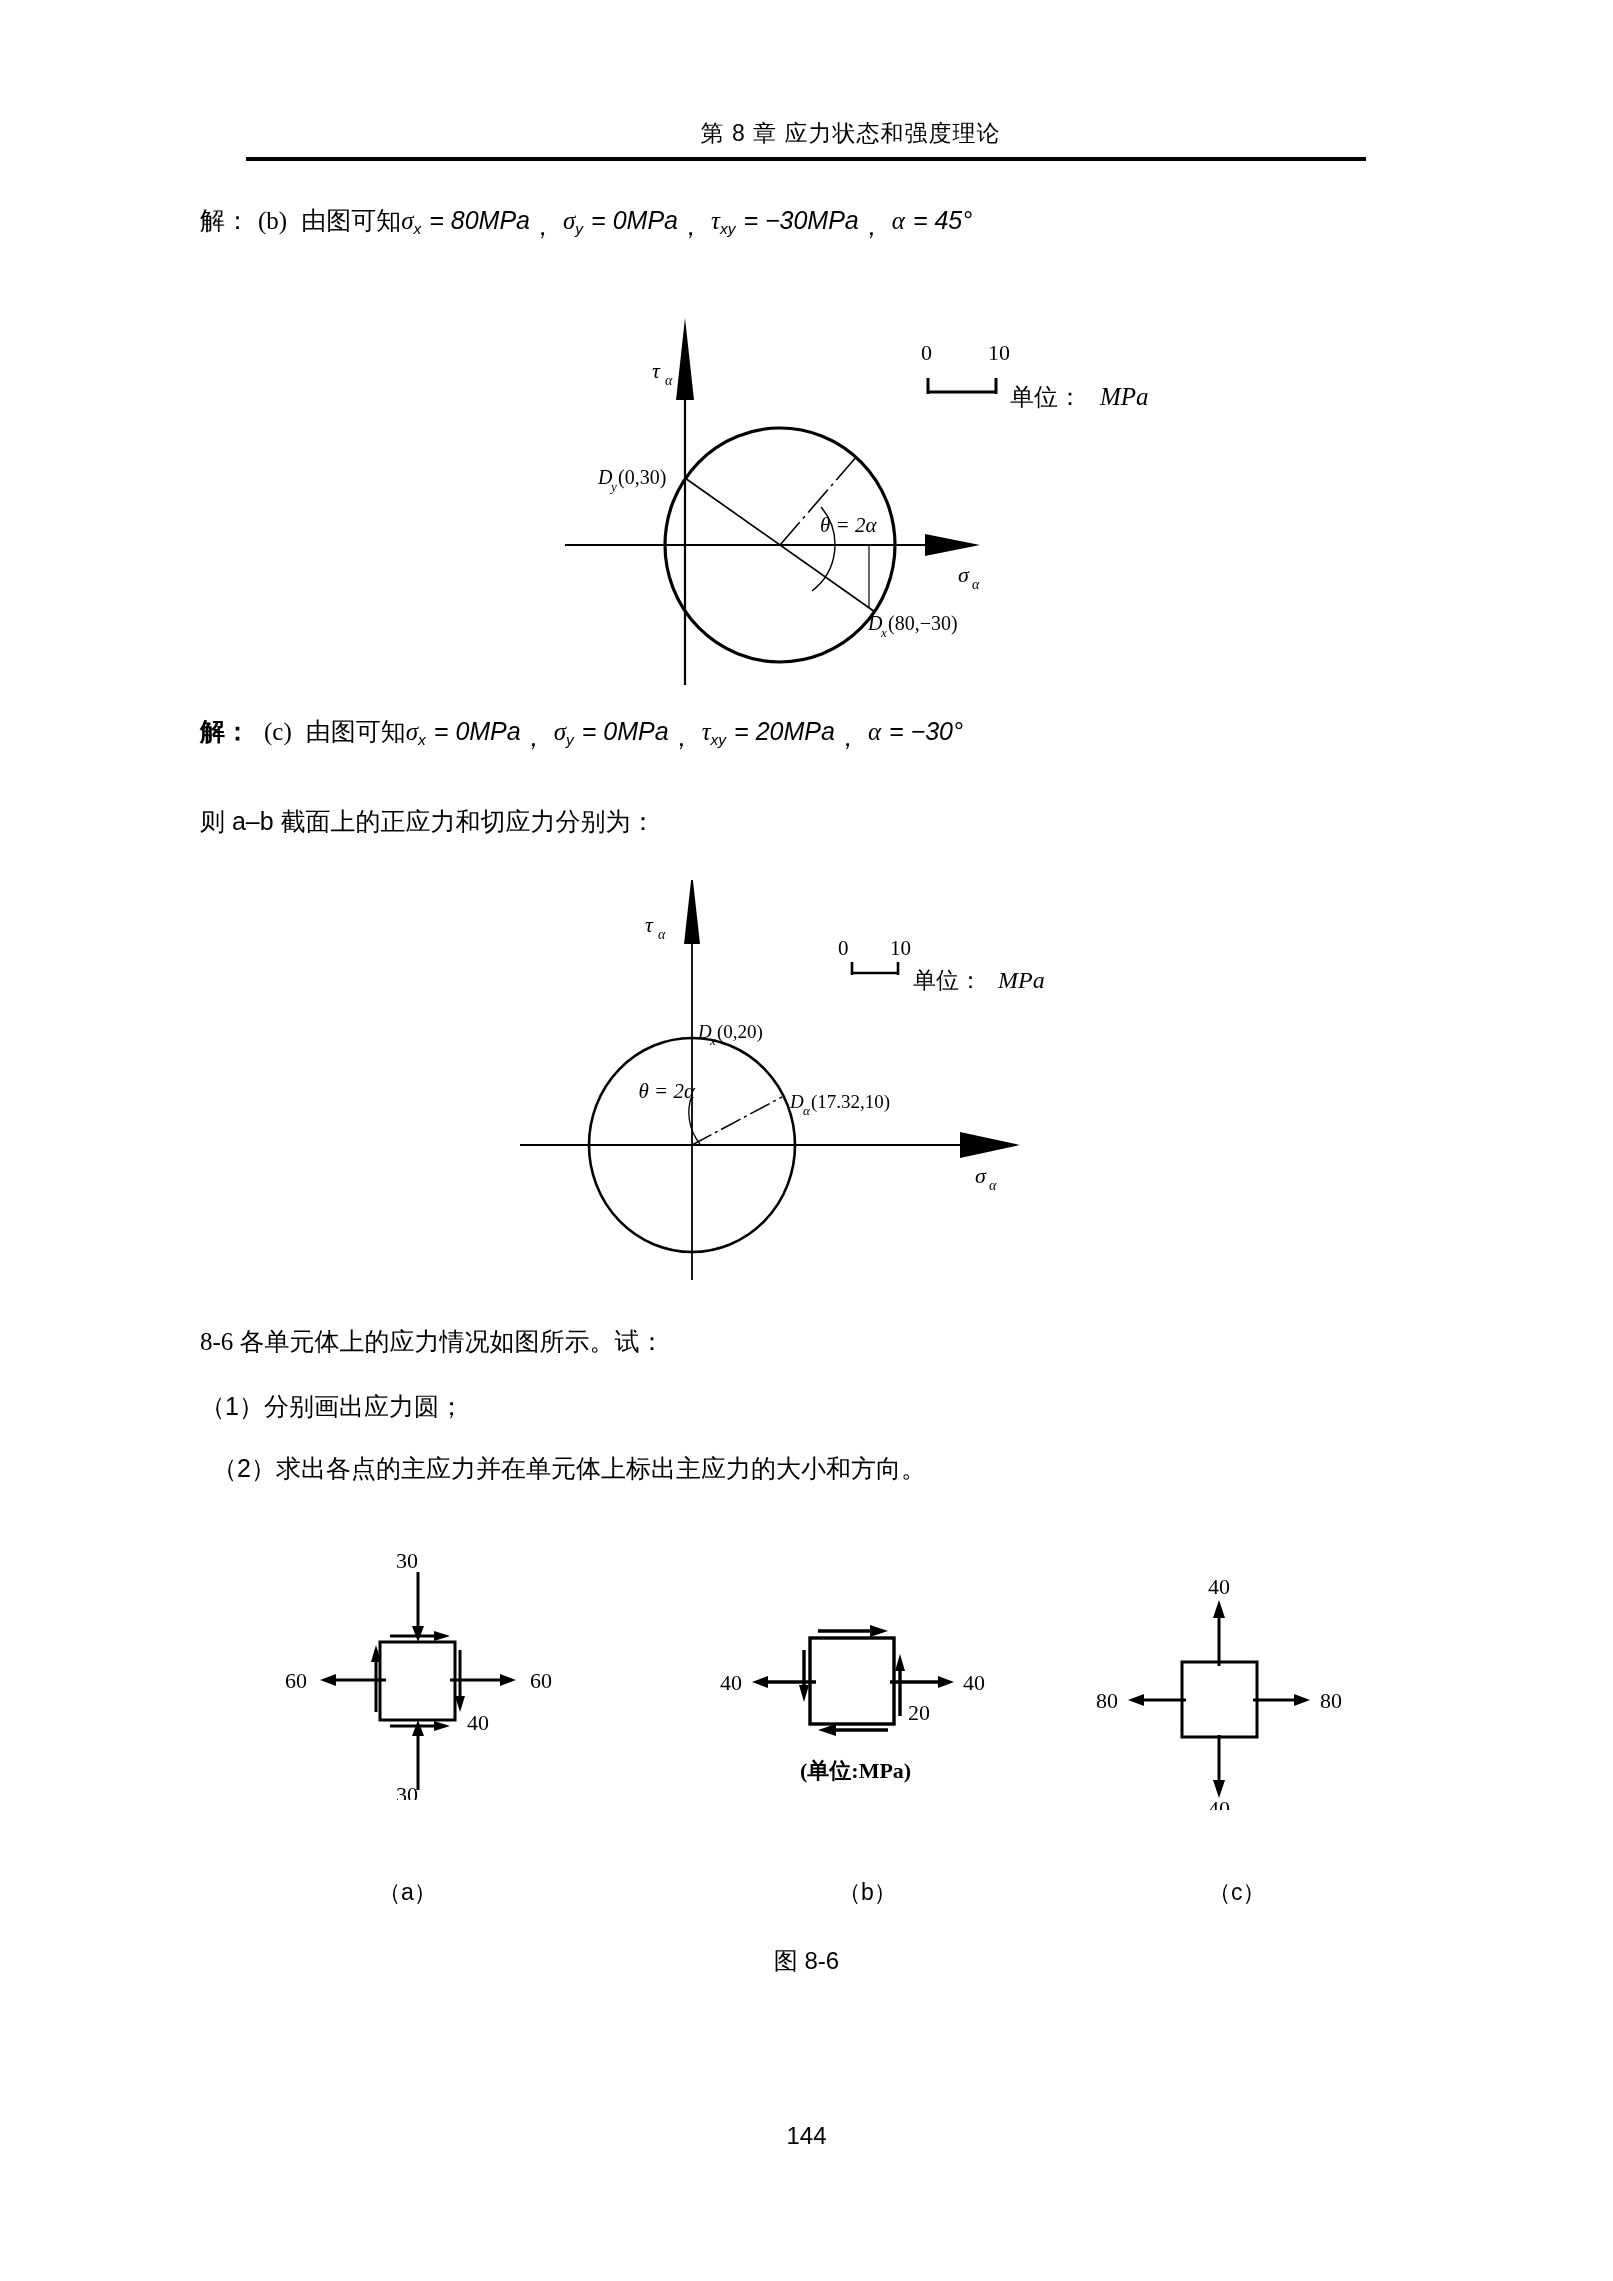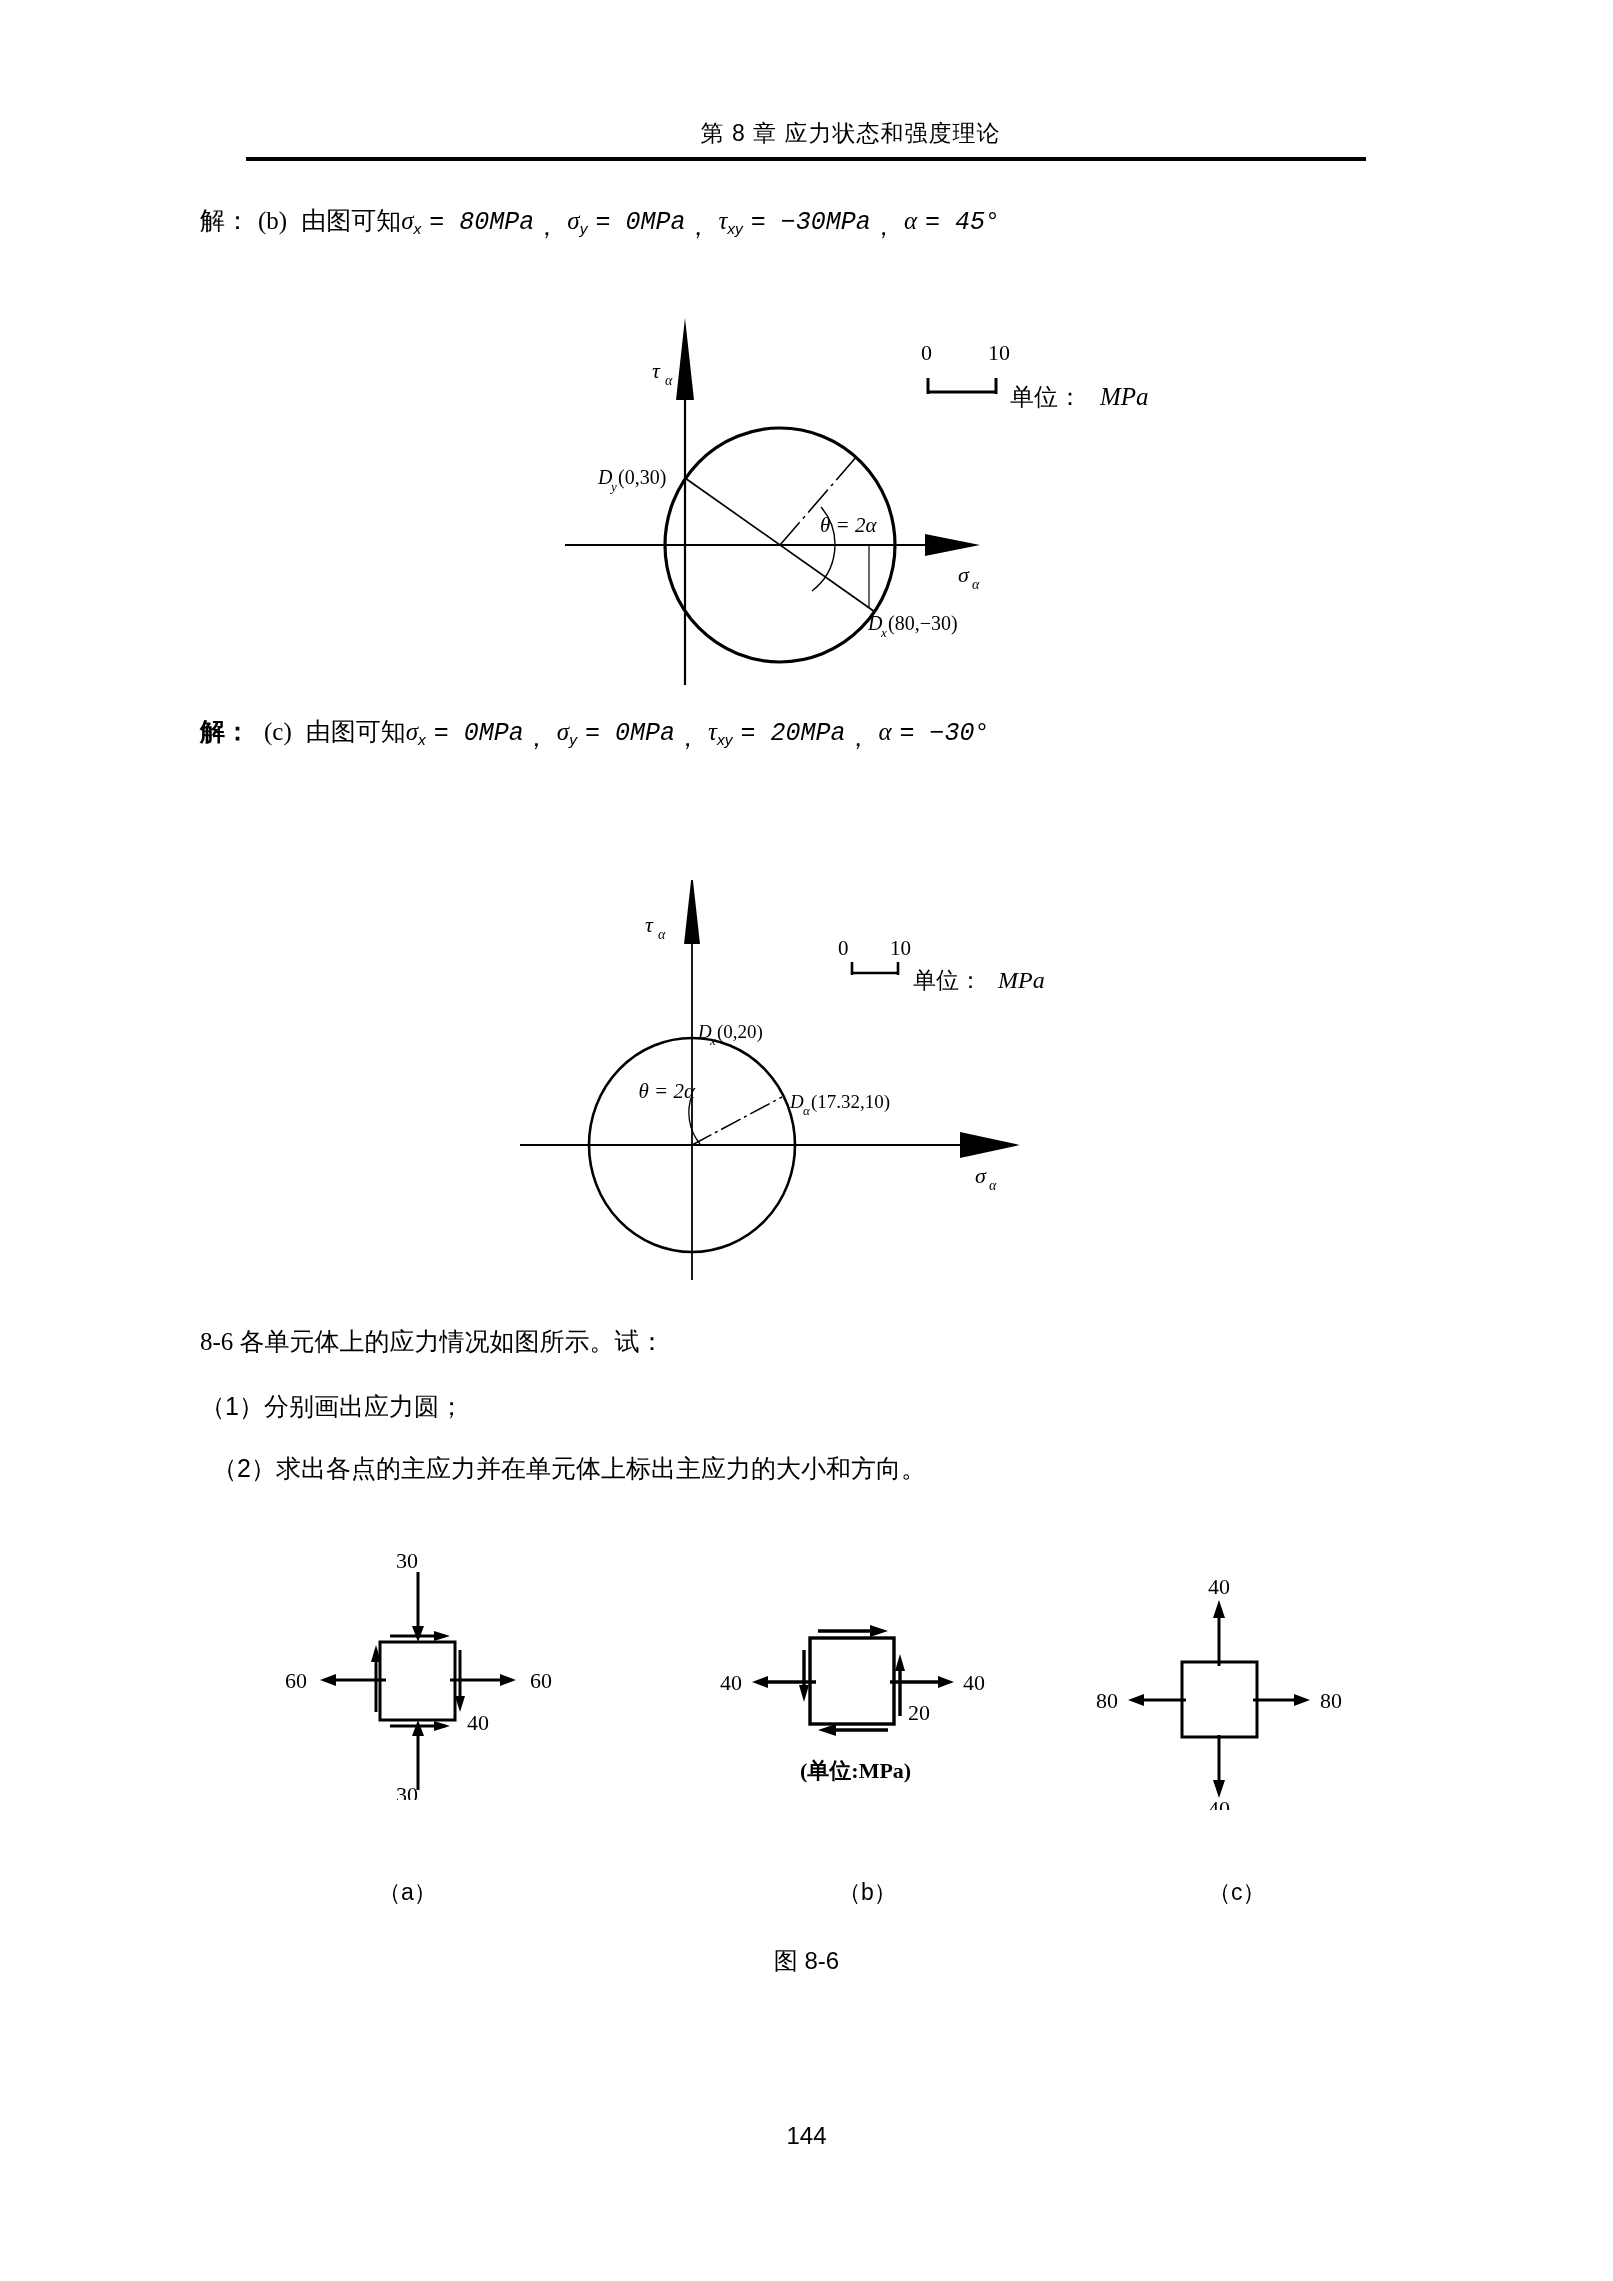--- a/index.html
+++ b/index.html
@@ -27,21 +27,21 @@
 
   
   .tline {
     position:absolute;
     font-size:25px;
     white-space:nowrap;
     font-family:"Liberation Sans", sans-serif;
   }
   .serif { font-family:"Liberation Serif", serif; }
   .math  { font-family:"Liberation Serif", serif; font-style:italic; }
-  .mathn { font-family:Liberation Mono, monospace; font-style:normal; }
+  .mathn { font-family:Liberation Sans, sans-serif; font-style:normal; }
   .bold  { font-weight:bold; }
   sub.v { font-size:0.62em; font-style:italic; vertical-align:-0.3em; }
   .sp { display:inline-block; width:14px; }
   .sp-sm { display:inline-block; width:8px; }
   .comma { font-family:"Liberation Serif", serif; vertical-align:-0.22em; }
 
   
   .fig { position:absolute; }
   .fig svg { display:block; }
 
@@ -113,20 +113,21 @@
 
       <text x="630" y="105" font-size="24">单位：</text>
       <text x="720" y="105" font-size="25" font-style="italic">MPa</text>
     </svg>
   </div>
 
   <div class="tline" style="left:200px; top:715px;">
     <span class="serif bold">解：</span><span class="sp"></span><span class="serif">(c)</span><span class="sp"></span><span class="serif">由图可知</span><span class="math">σ</span><sub class="v">x</sub><span class="sp-sm"></span><span class="mathn" style="font-style:italic;">= 0MPa</span><span class="comma">，</span><span class="sp-sm"></span><span class="math">σ</span><sub class="v">y</sub><span class="sp-sm"></span><span class="mathn" style="font-style:italic;">= 0MPa</span><span class="comma">，</span><span class="sp-sm"></span><span class="math">τ</span><sub class="v">xy</sub><span class="sp-sm"></span><span class="mathn" style="font-style:italic;">= 20MPa</span><span class="comma">，</span><span class="sp-sm"></span><span class="math">α</span><span class="sp-sm"></span><span class="mathn" style="font-style:italic;">= −30°</span>
   </div>
 
+  <div class="tline" style="left:200px; top:805px;">则 a–b 截面上的正应力和切应力分别为：</div>
 
   <div class="fig" style="left:520px; top:880px;">
     <svg width="620" height="430" viewBox="0 0 620 430">
 
       <line x1="172" y1="10" x2="172" y2="400" stroke="#000" stroke-width="1.8"></line>
       <polygon points="172,-8 164,64 180,64" fill="#000"></polygon>
       <text x="125" y="52" font-size="22" font-style="italic">τ</text>
       <text x="138" y="59" font-size="14" font-style="italic">α</text>
 
       <line x1="0" y1="265" x2="460" y2="265" stroke="#000" stroke-width="1.8"></line>

